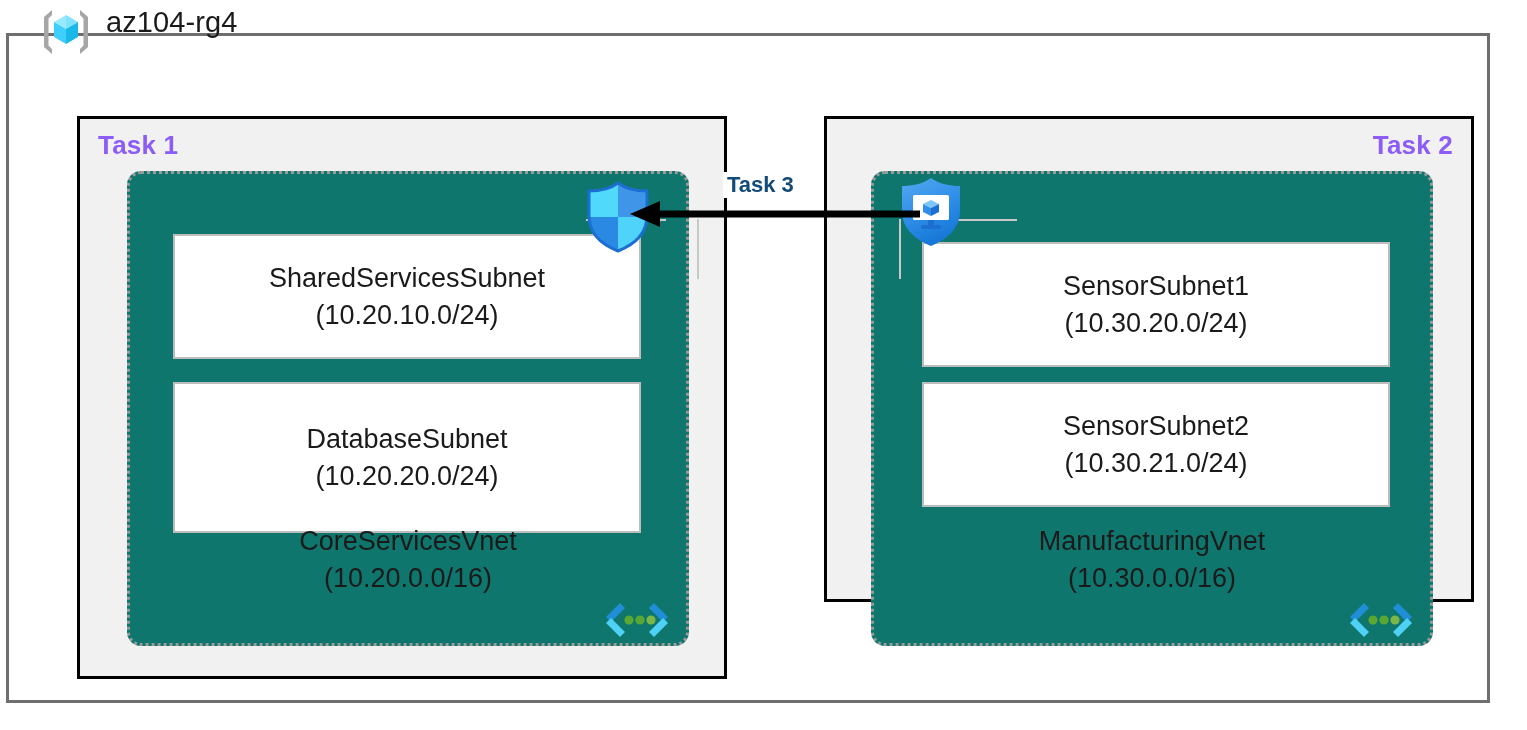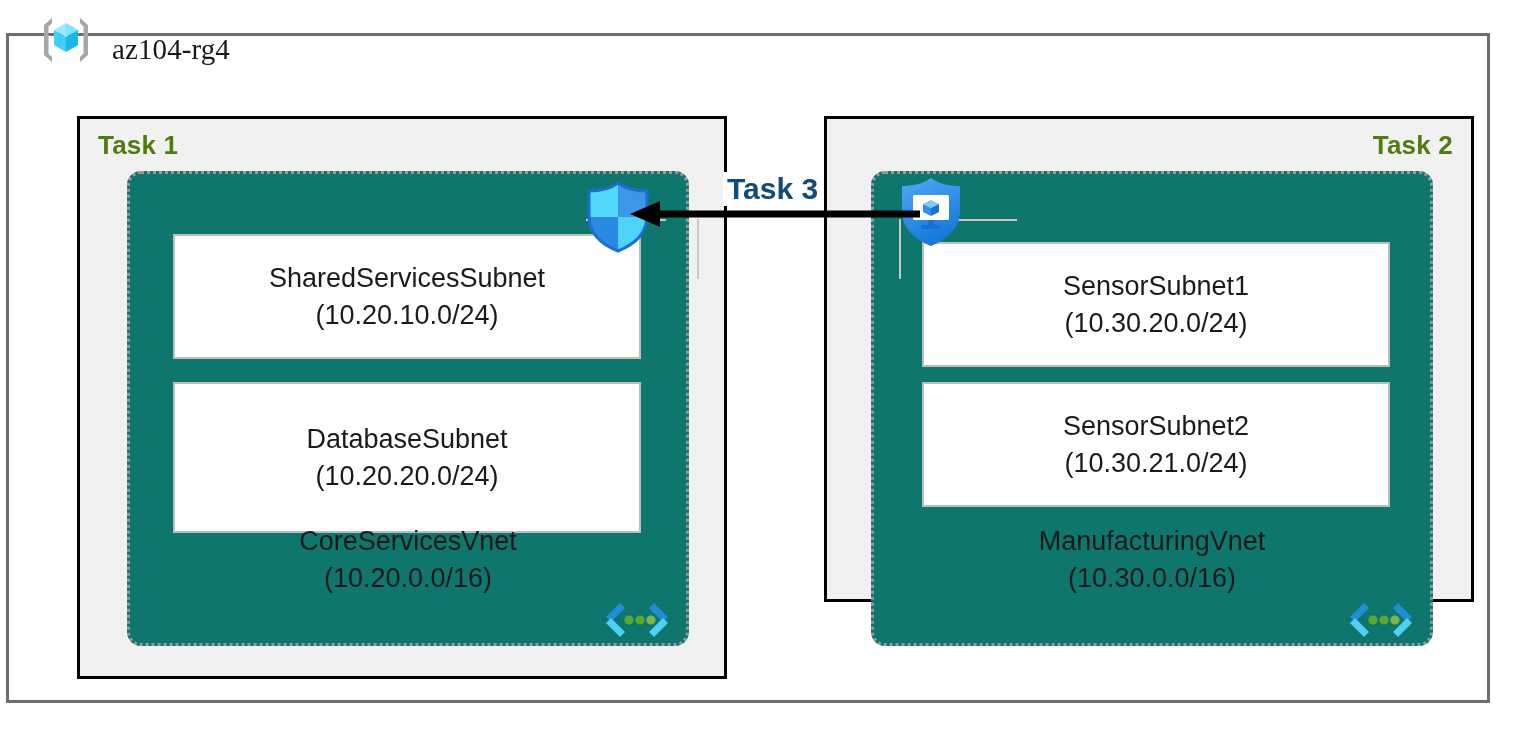--- a/index.html
+++ b/index.html
@@ -41,23 +41,22 @@
     width: 320px;
     height: 70px;
     background: #ffffff;
   }
   .rg-title {
     position: absolute;
     left: 40px;
     top: 6px;
     height: 60px;
     display: flex;
-    align-items: flex-end;
-    gap: 20px;
-    font-family: Liberation Serif, serif;
+    align-items: flex-start;
+    gap: 14px;
   }
   .rg-title-text {
     font-size: 29px;
     color: #1a1a1a;
     white-space: nowrap;
     letter-spacing: 0.1px;
   }
 
   .rg-icon {
     width: 52px;
@@ -73,21 +72,21 @@
     box-sizing: border-box;
   }
   #task1-panel { left: 77px;  top: 116px; width: 650px; height: 563px; }
   #task2-panel { left: 824px; top: 116px; width: 650px; height: 486px; }
 
   .task-label {
     position: absolute;
     top: 11px;
     font-size: 26px;
     font-weight: bold;
-    color: #4d7c0f;
+    color: #8b5cf6;
     white-space: nowrap;
     letter-spacing: 0.2px;
   }
   .task-label.left  { left: 18px; }
   .task-label.right { right: 18px; }
 
   
   .vnet-box {
     position: absolute;
     background: #0f766e;
@@ -161,21 +160,21 @@
     position: absolute;
     left: 630px;
     top: 196px;
     width: 290px;
     height: 36px;
   }
   #task3-label {
     position: absolute;
     left: 723px;
     top: 172px;
-    font-size: 30px;
+    font-size: 22px;
     font-weight: bold;
     color: #124a78;
     background: #ffffff;
     padding: 0 4px;
     white-space: nowrap;
   }
 </style>
 </head>
 <body>
 

